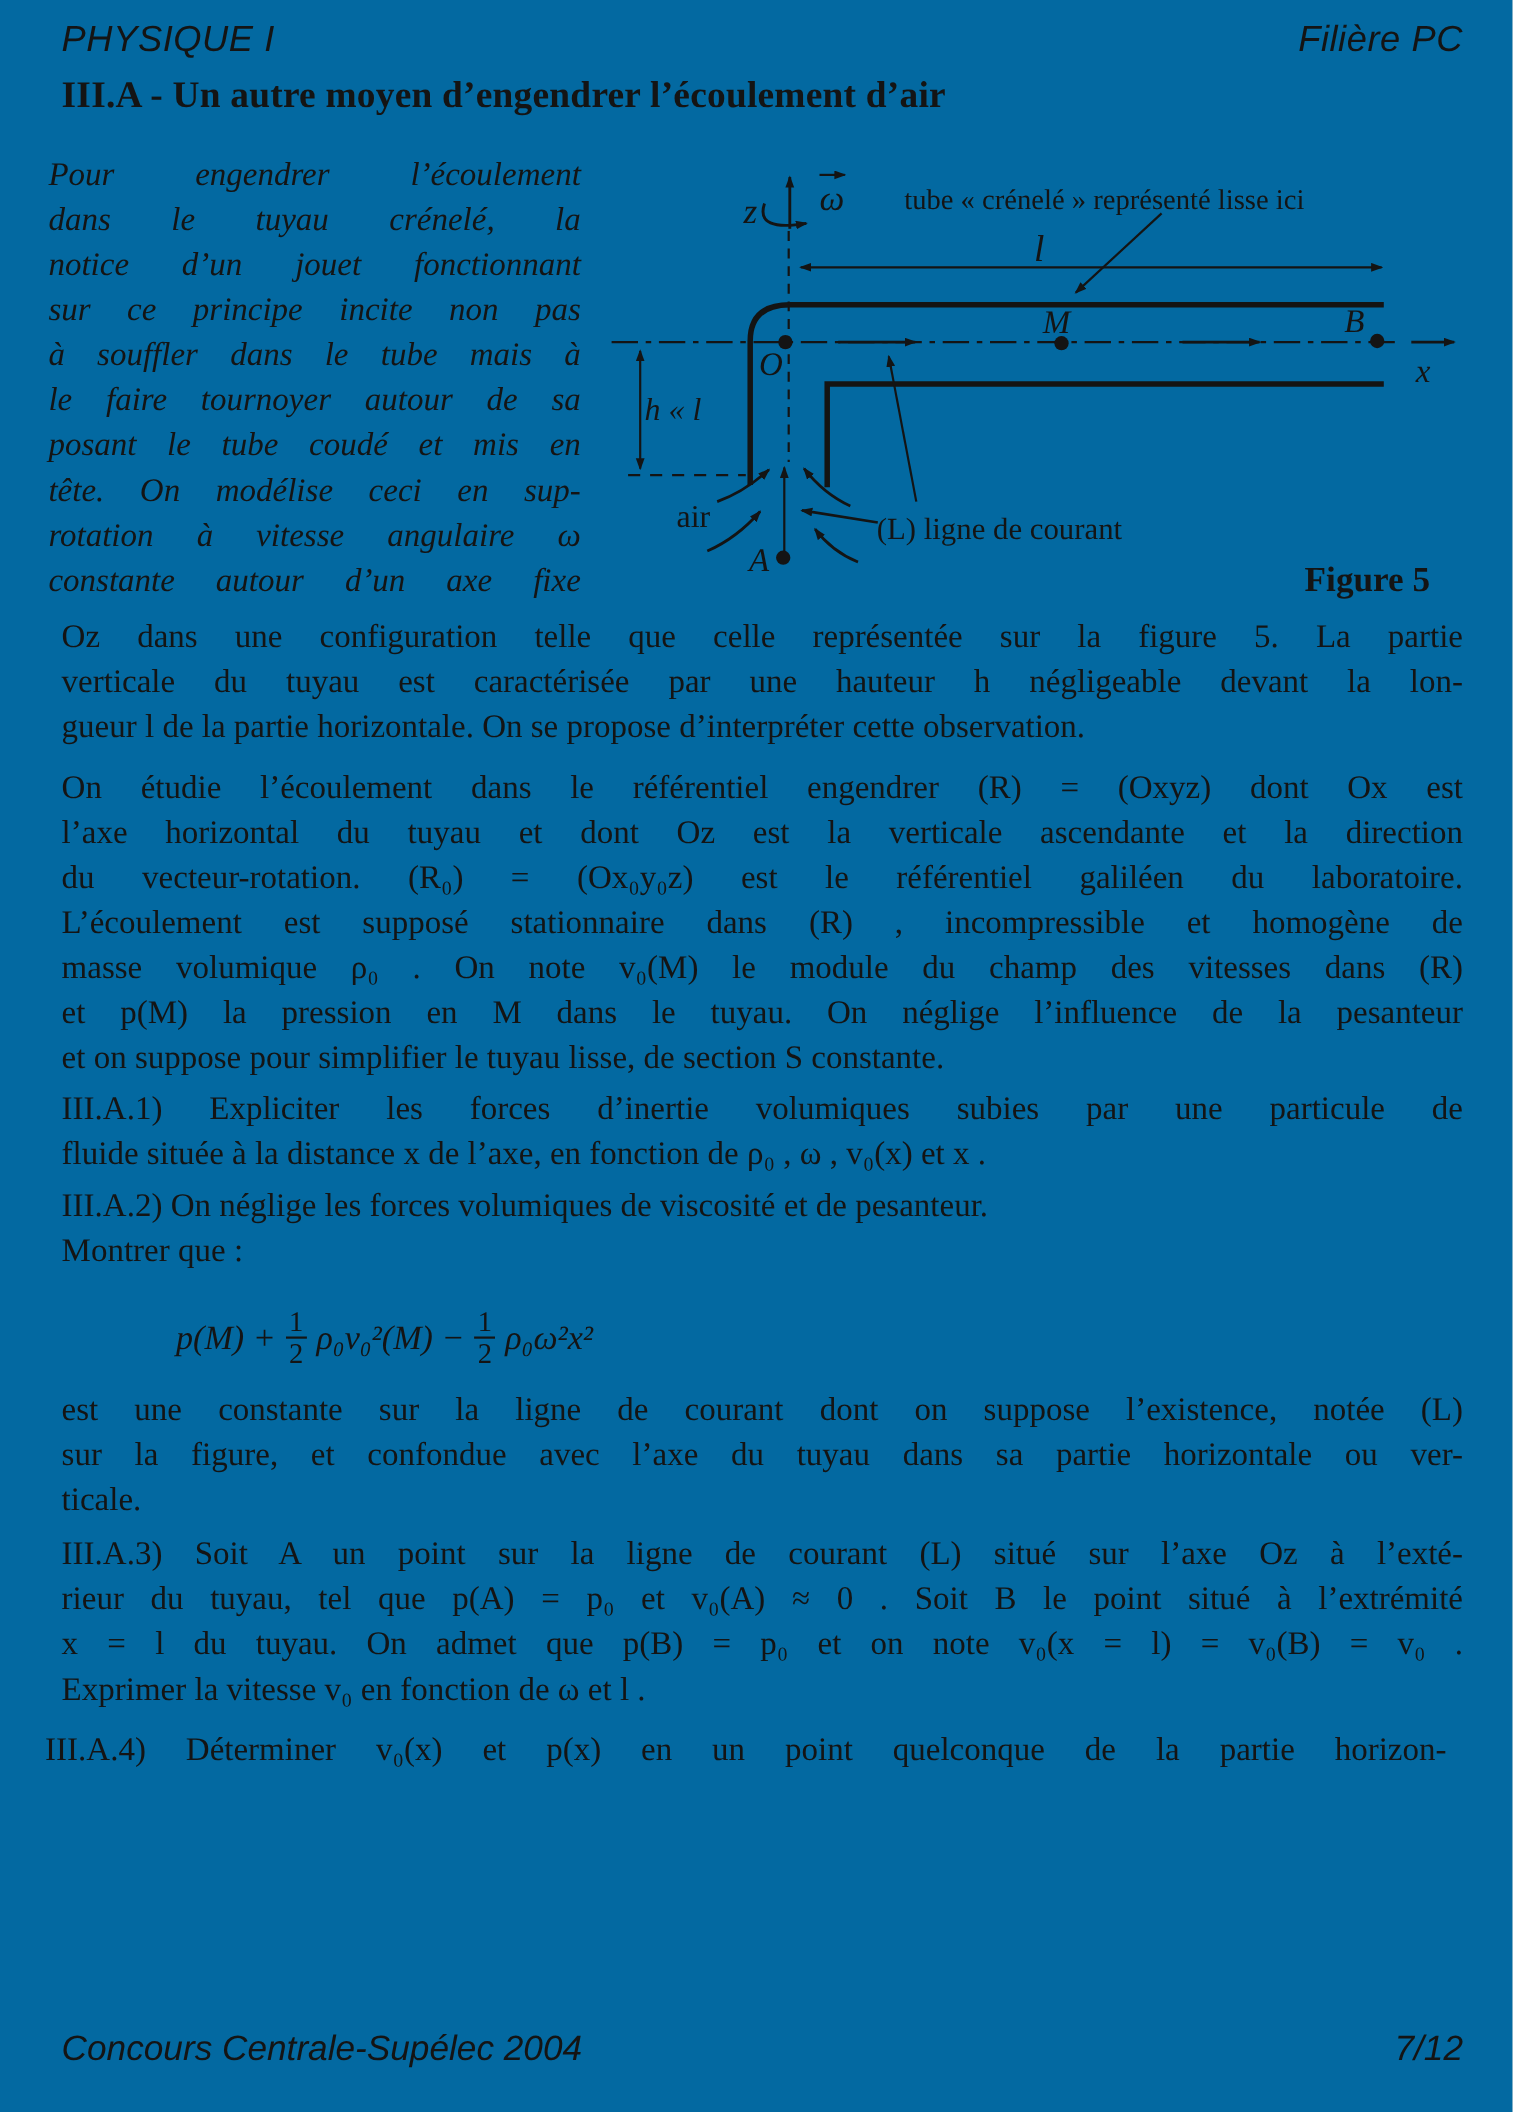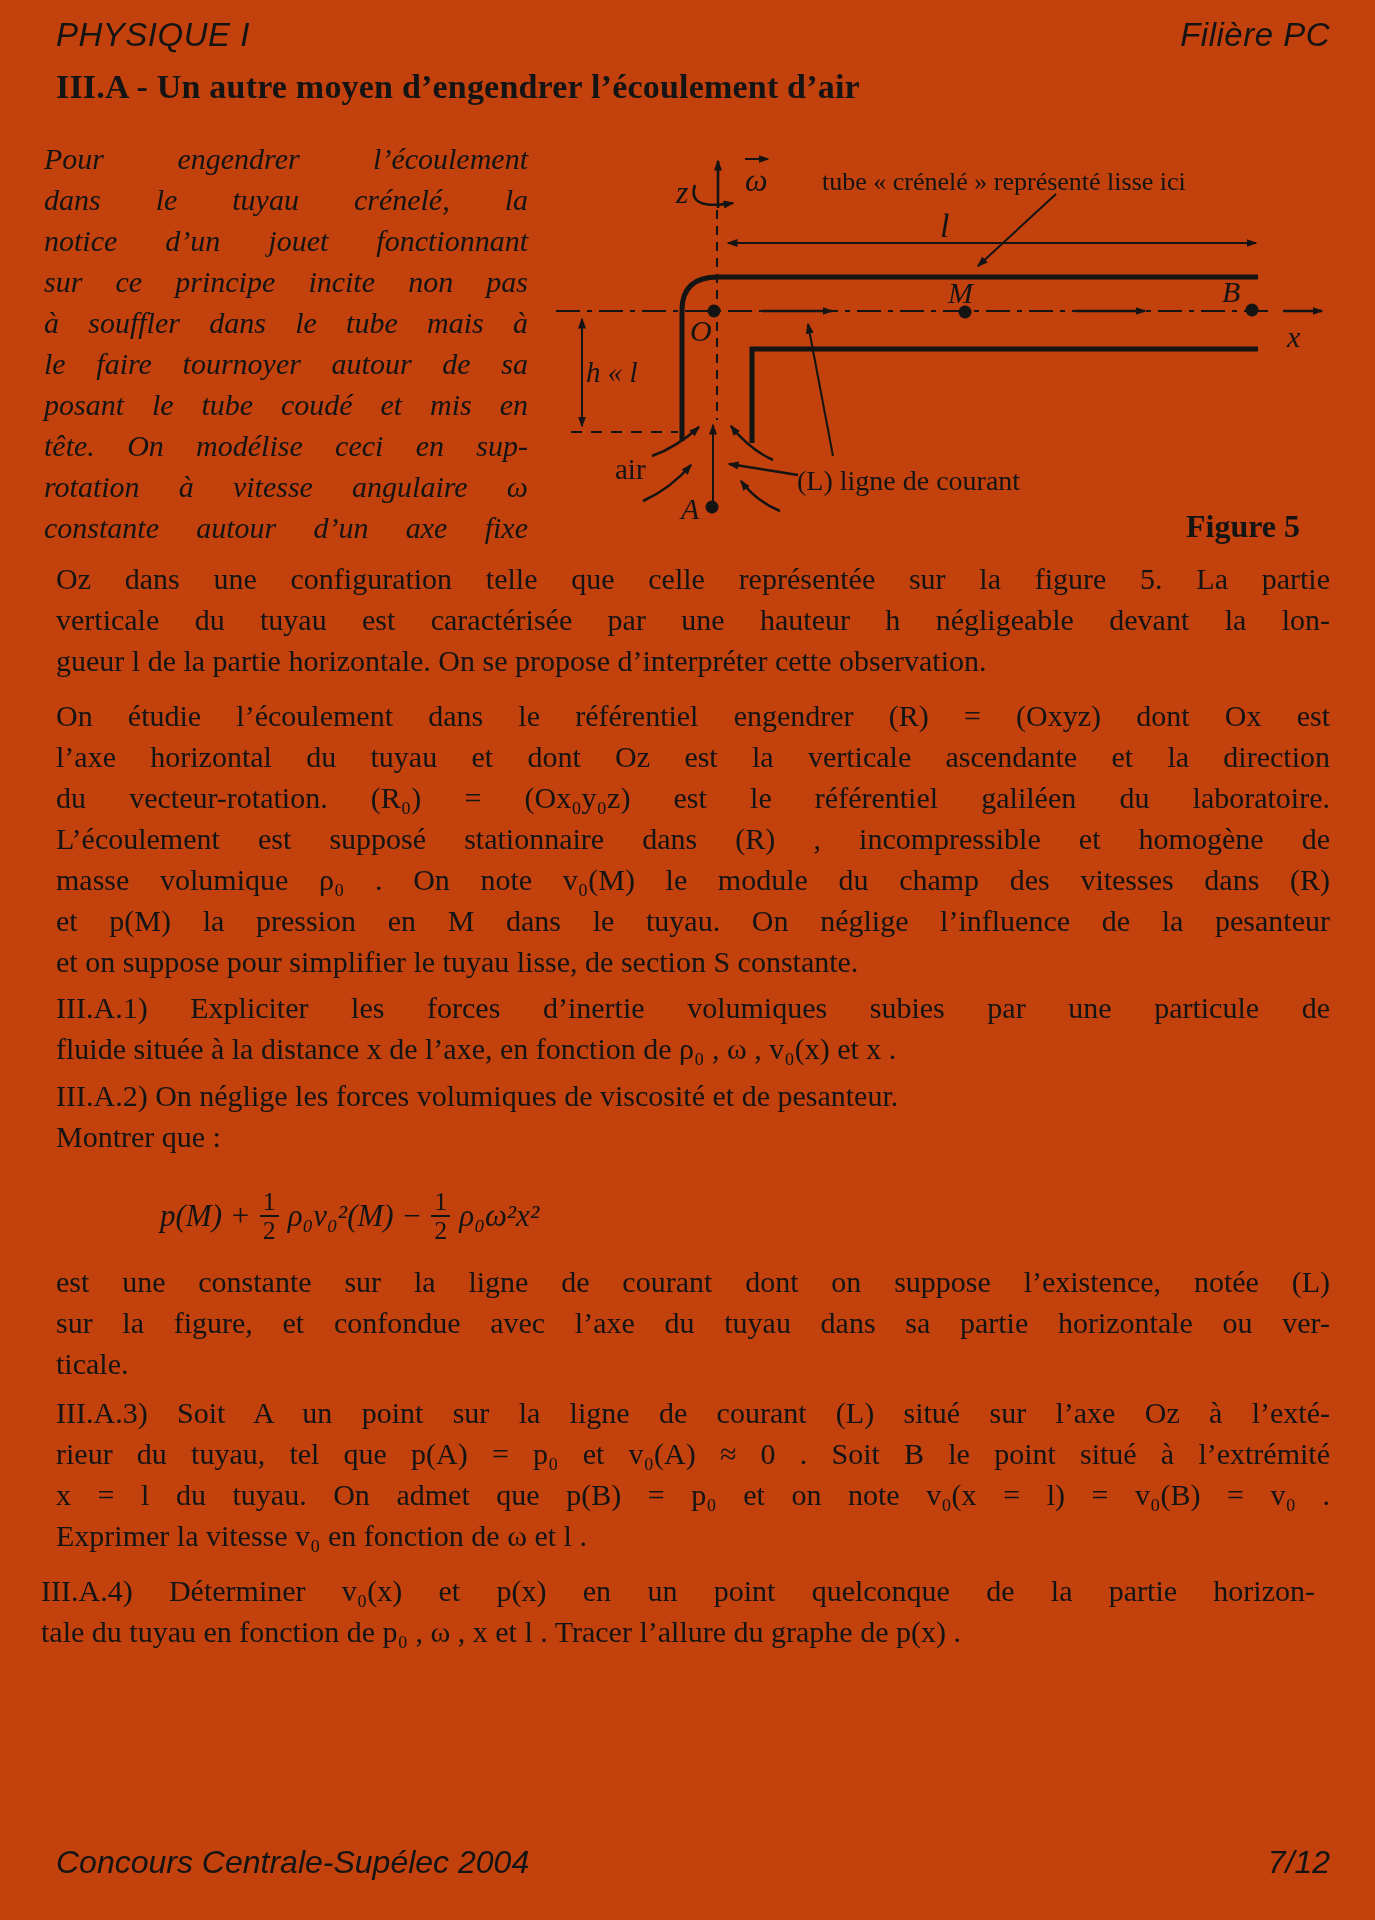--- a/index.html
+++ b/index.html
@@ -1,19 +1,19 @@
 <!DOCTYPE html>
 <html lang="fr"><head>
 <meta charset="utf-8">
 <style>
   html,body{margin:0;padding:0;background:#e8e8e8;}
   .page{
     position:relative;
     width:1375px;height:1920px;
-    background:#c2410c;
+    background:#0369a1;
     color:#141414;
     font-family:"Liberation Serif","DejaVu Serif",serif;
     overflow:hidden;
   }
   .hdr{
     position:absolute;left:56px;top:16px;width:1274px;
     display:flex;justify-content:space-between;
     font-family:"Liberation Sans","DejaVu Sans",sans-serif;
     font-style:italic;font-size:33px;letter-spacing:.5px;
   }
@@ -180,21 +180,20 @@
 
   <div class="tb q3">
     <div class="jline">III.A.3)  Soit A un point sur la ligne de courant (L) situé sur l’axe Oz à l’exté-</div>
     <div class="jline">rieur du tuyau, tel que p(A) = p₀ et v₀(A) ≈ 0 . Soit B le point situé à l’extrémité</div>
     <div class="jline">x = l du tuyau. On admet que p(B) = p₀ et on note v₀(x = l) = v₀(B) = v₀ .</div>
     <div class="jline rag">Exprimer la vitesse v₀ en fonction de ω et l .</div>
   </div>
 
   <div class="tb q4">
     <div class="jline">III.A.4)  Déterminer v₀(x) et p(x) en un point quelconque de la partie horizon-</div>
-    <div class="jline rag">tale du tuyau en fonction de p₀ , ω , x et l . Tracer l’allure du graphe de p(x) .</div>
   </div>
 
   <div class="ftr">
     <span>Concours Centrale-Supélec 2004</span>
     <span>7/12</span>
   </div>
 
 </div>
 
 </body></html>

